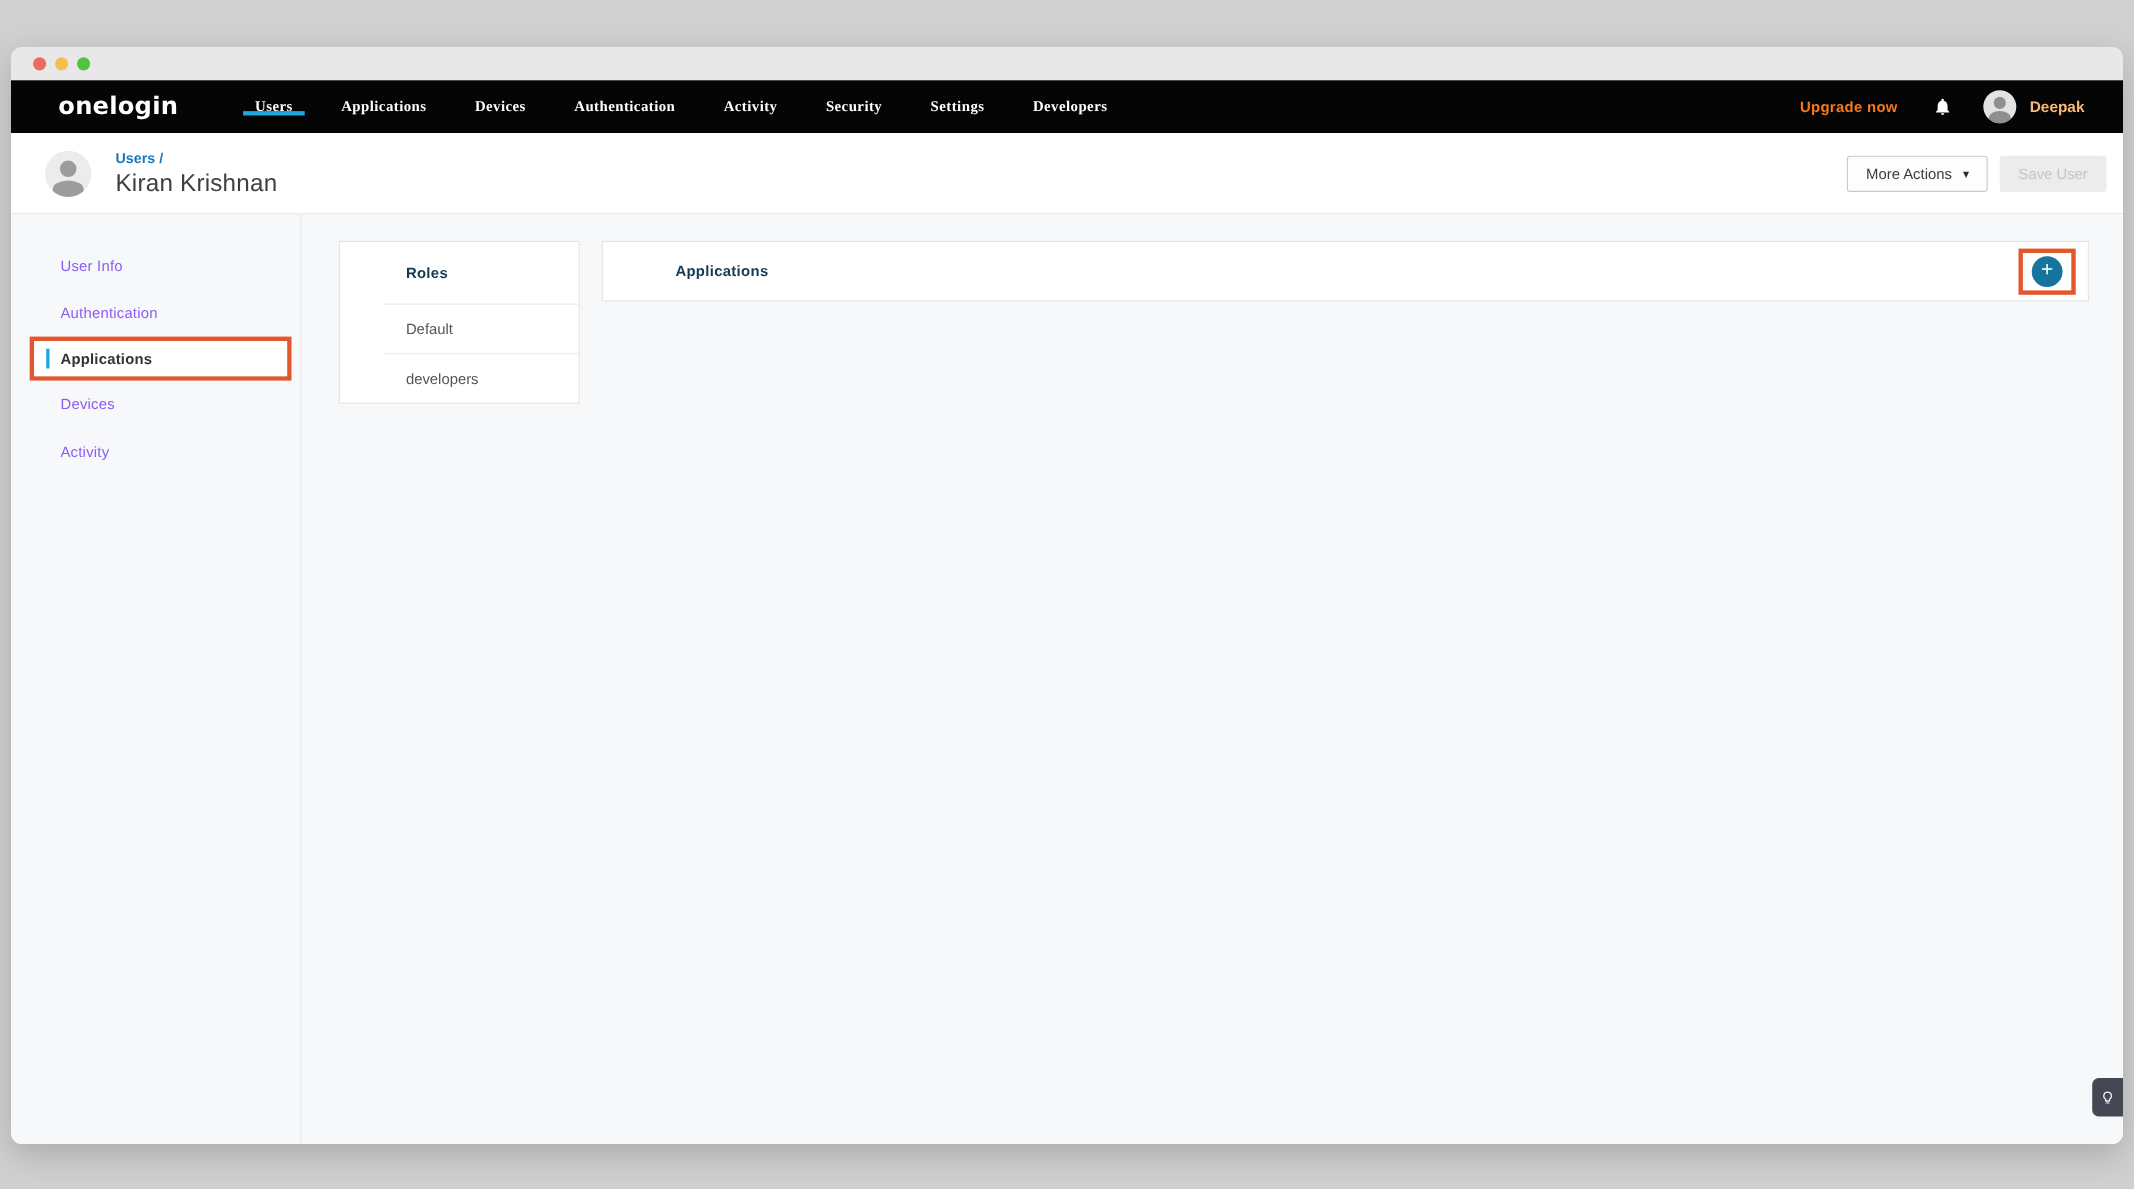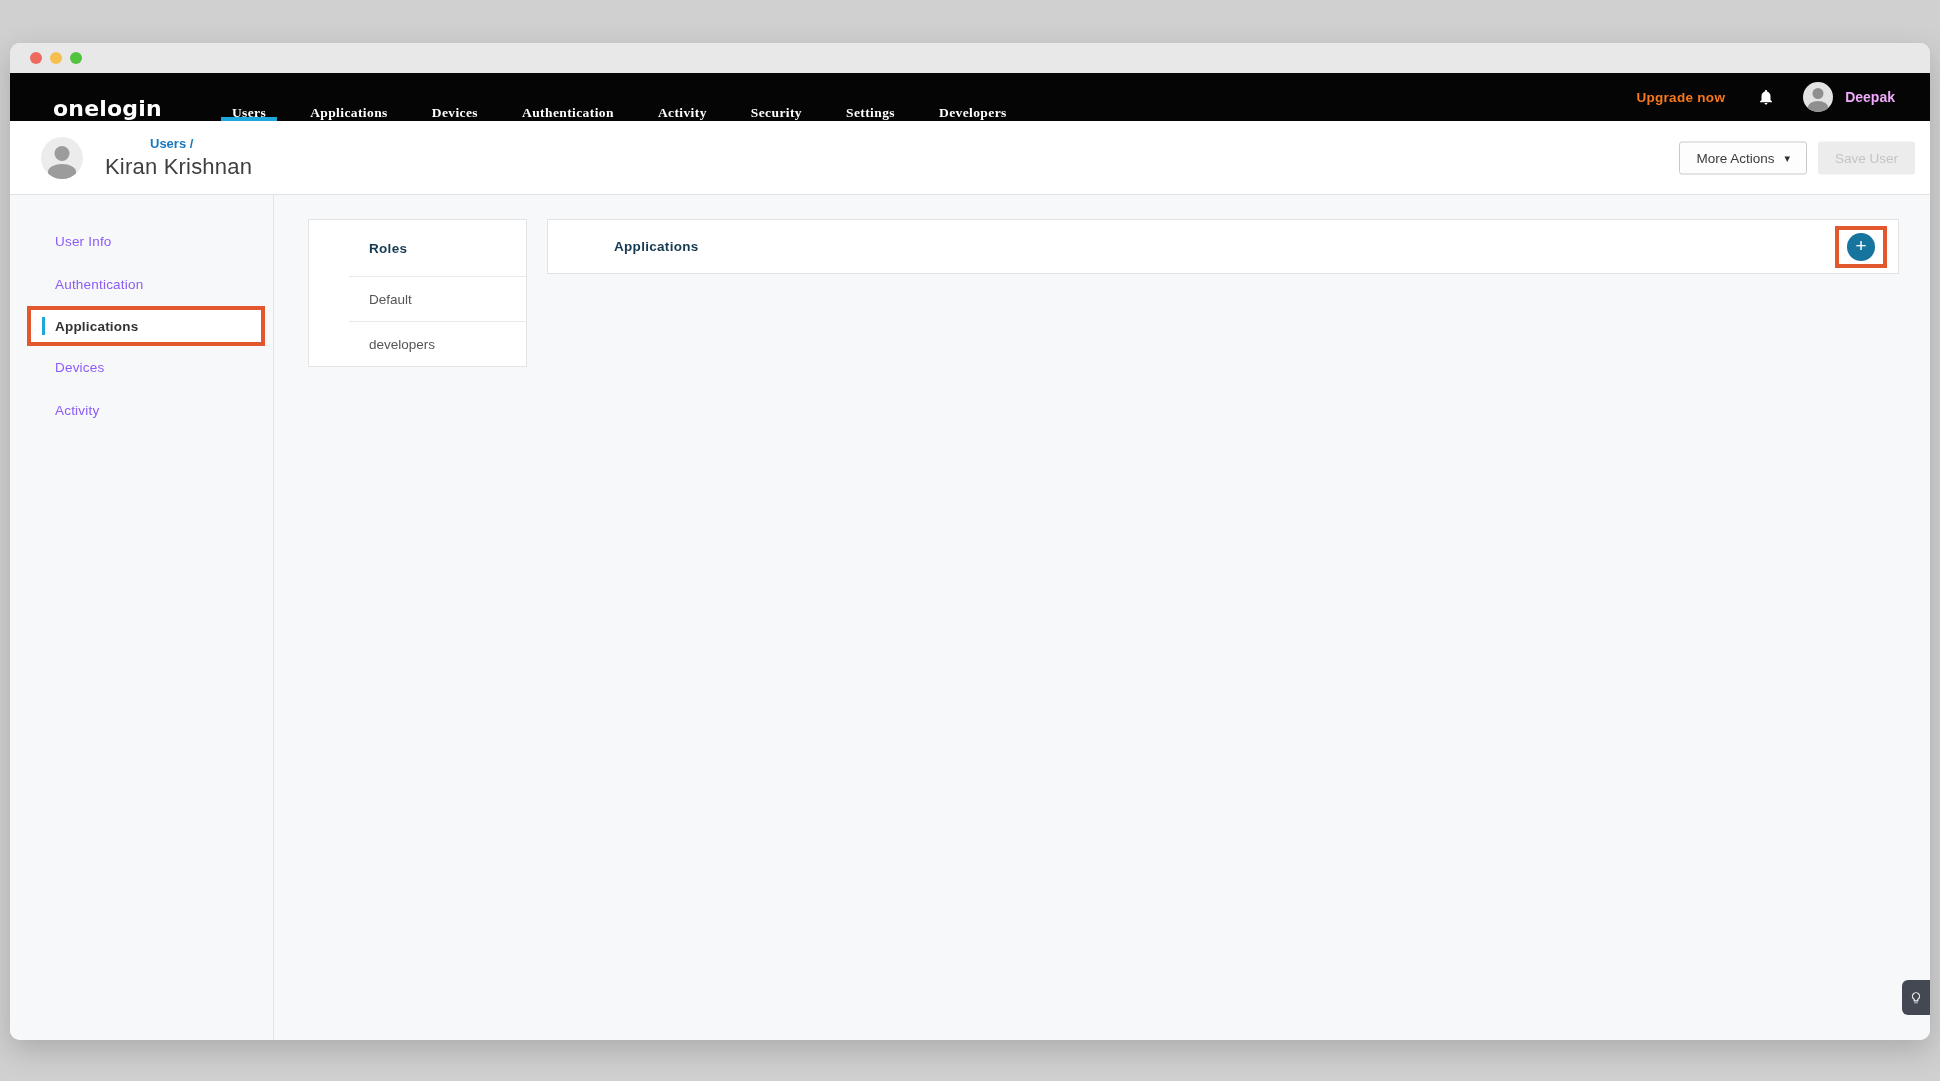--- a/index.html
+++ b/index.html
@@ -21,21 +21,21 @@
     height:30px; background:#e8e8e8;
     display:flex; align-items:center; padding-left:20px; gap:8px;
   }
   .tl { width:12px; height:12px; border-radius:50%; display:inline-block; }
   .tl.red { background:#ed6a5f; }
   .tl.yellow { background:#f5bf4f; }
   .tl.green { background:#52c33f; }
   
   .topnav {
     height:48px; background:#050505; color:#fff;
-    display:flex; align-items:flex-end; position:relative;
+    display:flex; align-items:center; position:relative;
   }
   .brand {
     display:flex; align-items:center; margin-left:43px;
     font-size:22px; font-weight:bold; letter-spacing:.2px; color:#fff;
     font-family:"DejaVu Sans","Liberation Sans",sans-serif;
   }
   .navitems { display:flex; align-items:stretch; margin-left:56px;font-family:Liberation Serif, serif; }
   .navitem {
     position:relative; display:flex; align-items:center;
     padding:0 14px; margin-right:16px;
@@ -54,36 +54,36 @@
   .bell { margin-left:32px; width:18px; height:18px; cursor:pointer; display:flex; }
   .bell svg { width:18px; height:18px; }
   .nav-avatar {
     margin-left:28px; width:30px; height:30px; border-radius:50%;
     background:#e3e3e3; position:relative; overflow:hidden; cursor:pointer;
   }
   .nav-avatar .head { position:absolute; left:50%; top:6px; transform:translateX(-50%);
     width:11px; height:11px; border-radius:50%; background:#8f8f8f; }
   .nav-avatar .body { position:absolute; left:50%; top:19px; transform:translateX(-50%);
     width:20px; height:12px; border-radius:50% 50% 0 0; background:#8f8f8f; }
-  .nav-user { margin-left:12px; font-size:14px; font-weight:bold; color:#f0abfc; }
+  .nav-user { margin-left:12px; font-size:14px; font-weight:bold; color:#fdba74; }
   
   .pageheader {
     height:74px; background:#ffffff; border-bottom:1px solid #dfe1e4;
     position:relative; display:flex; align-items:center;
   }
   .avatar-lg {
     width:42px; height:42px; border-radius:50%; background:#ececec;
     margin-left:31px; position:relative; overflow:hidden; flex:none;
   }
   .avatar-lg .head { position:absolute; left:50%; top:9px; transform:translateX(-50%);
     width:15px; height:15px; border-radius:50%; background:#9c9c9c; }
   .avatar-lg .body { position:absolute; left:50%; top:27px; transform:translateX(-50%);
     width:28px; height:16px; border-radius:50% 50% 0 0; background:#9c9c9c; }
   .title-block { margin-left:22px; display:flex; flex-direction:column; }
-  .crumb { color:#1878be; font-size:13px; font-weight:600; cursor:pointer; text-decoration:none;margin-left:45px; }
+  .crumb { color:#1878be; font-size:13px; font-weight:600; cursor:pointer; text-decoration:none; }
   .page-title { color:#3f3f3f; font-size:22px; font-weight:400; margin-top:3px; letter-spacing:.2px; }
   .header-actions { position:absolute; right:15px; top:50%; transform:translateY(-50%);
     display:flex; gap:11px;margin-left:24px; }
   .btn-more {
     height:33px; padding:0 16px; background:#fdfdfd; border:1px solid #c9c9c9;
     border-radius:3px; font-size:13.5px; color:#3b3b3b; cursor:pointer;
     display:flex; align-items:center; gap:10px;
     font-family:inherit;
   }
   .btn-more .caret { font-size:11px; color:#2e2e2e; }

